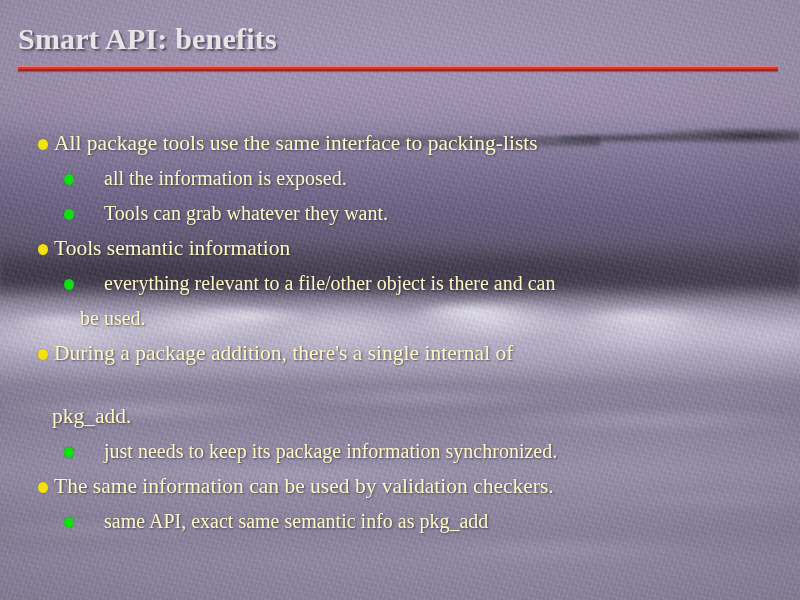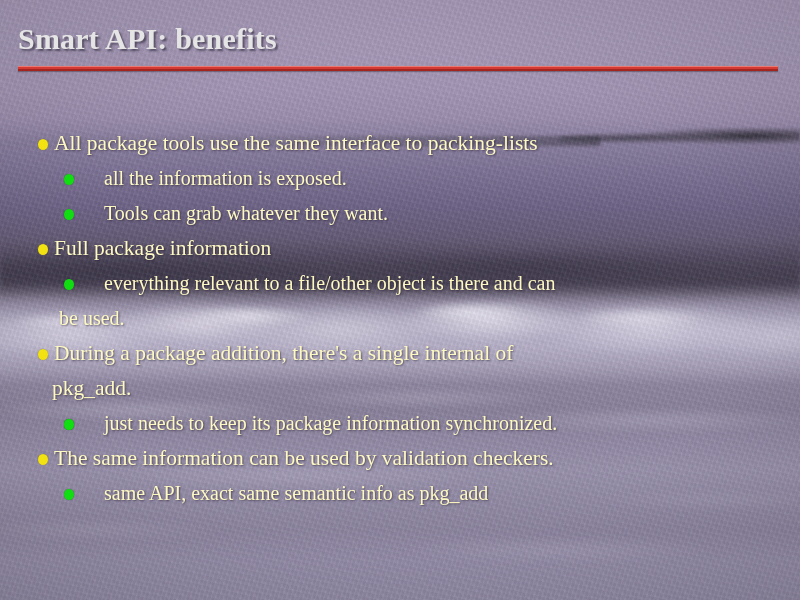--- a/index.html
+++ b/index.html
@@ -179,22 +179,22 @@
     font-size: 21.5px;
     line-height: 35px;
     padding-left: 54px;
   }
   .row.l2 {
     font-size: 20px;
     line-height: 35px;
     padding-left: 104px;
   }
   
-  .row.cont1 { padding-left: 52px; }
-  .row.cont2 { padding-left: 59px; }
+  .row.cont1 { padding-left: 52px; margin-top: 28px; }
+  .row.cont2 { padding-left: 80px; }
 
   .dot {
     position: absolute;
     border-radius: 50%;
     display: block;
   }
   .dot.y {
     left: 38px;
     top: 13px;
     width: 10px;
@@ -226,21 +226,21 @@
   <div class="bg-layer bg-speckle"></div>
   <div class="bg-layer bg-vignette"></div>
 
   <div class="title">Smart API: benefits</div>
   <div class="rule"></div>
 
   <div class="content" id="bullet-list">
       <div class="row l1"><span class="dot y" style="background: rgb(242, 226, 18);"></span><span>All package tools use the same interface to packing-lists</span></div>
       <div class="row l2"><span class="dot g" style="background: rgb(18, 221, 18);"></span><span>all the information is exposed.</span></div>
       <div class="row l2"><span class="dot g" style="background: rgb(18, 221, 18);"></span><span>Tools can grab whatever they want.</span></div>
-      <div class="row l1"><span class="dot y" style="background: rgb(242, 226, 18);"></span><span>Full package information</span></div>
+      <div class="row l1"><span class="dot y" style="background: rgb(242, 226, 18);"></span><span>Tools semantic information</span></div>
       <div class="row l2"><span class="dot g" style="background: rgb(18, 221, 18);"></span><span>everything relevant to a file/other object is there and can</span></div>
       <div class="row l2 cont2"><span>be used.</span></div>
       <div class="row l1"><span class="dot y" style="background: rgb(242, 226, 18);"></span><span>During a package addition, there's a single internal of</span></div>
       <div class="row l1 cont1"><span>pkg_add.</span></div>
       <div class="row l2"><span class="dot g" style="background: rgb(18, 221, 18);"></span></div>
       <div class="row l2"><span class="dot g" style="background: rgb(18, 221, 18);"></span><span>just needs to keep its package information synchronized.</span></div>
       <div class="row l1"><span class="dot y" style="background: rgb(242, 226, 18);"></span><span>The same information can be used by validation checkers.</span></div>
       <div class="row l2"><span class="dot g" style="background: rgb(18, 221, 18);"></span><span>same API, exact same semantic info as pkg_add</span></div>
     </div>
 

